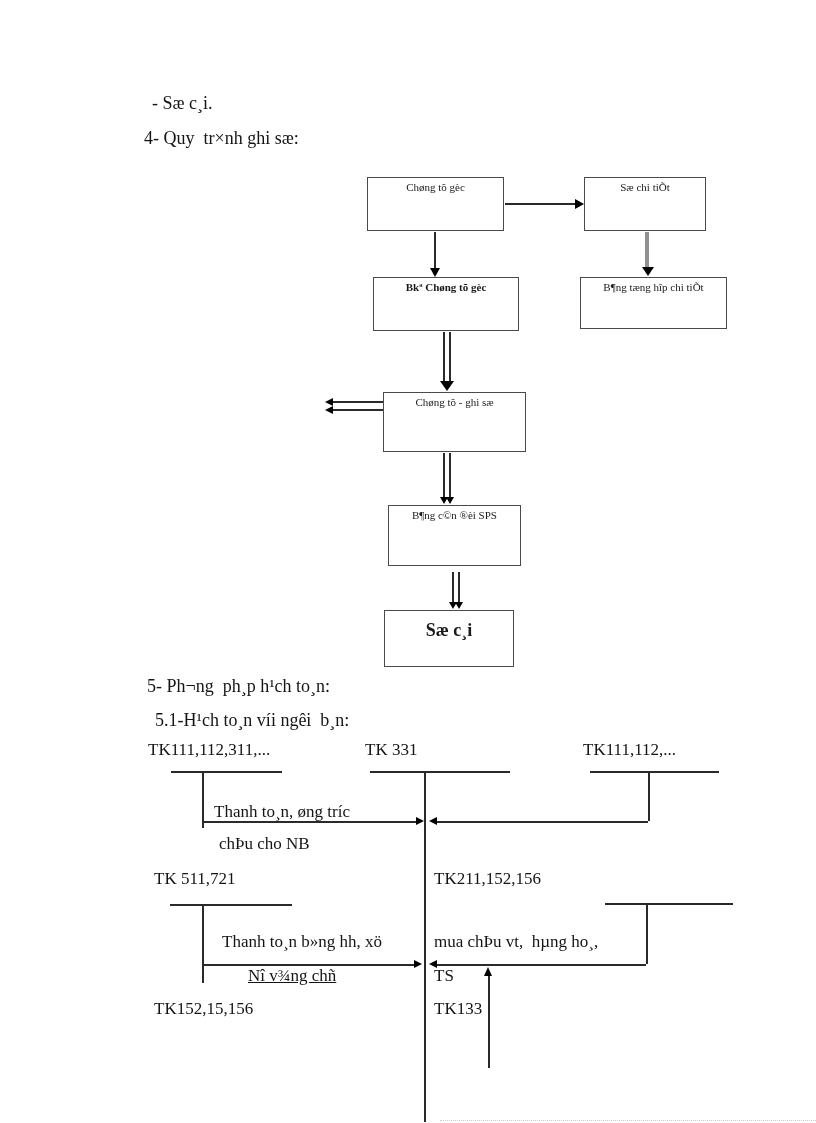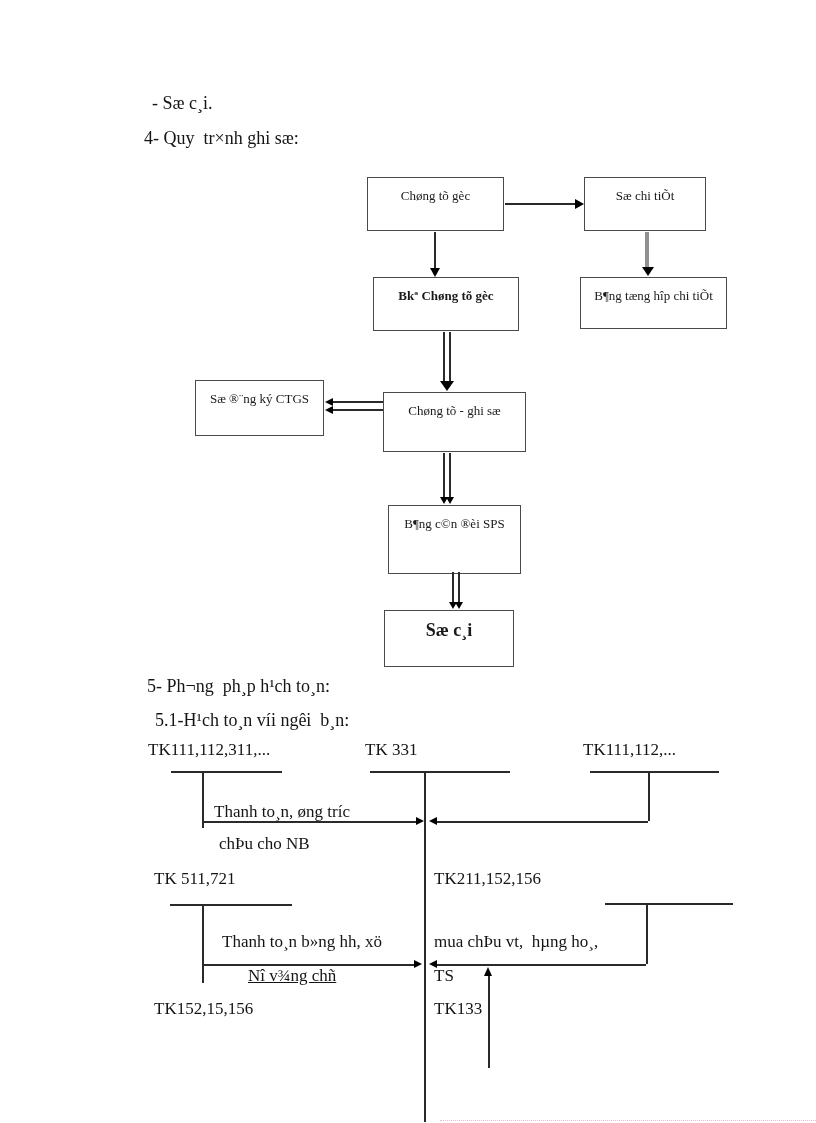--- a/index.html
+++ b/index.html
@@ -4,21 +4,21 @@
 <style>
   html,body{margin:0;padding:0;background:#888;}
   .page{
     position:relative;width:816px;height:1123px;margin:0 auto;background:#ffffff;
     font-family:"Liberation Serif",serif;color:#111;overflow:hidden;
   }
   .lbl{position:absolute;font-size:17px;line-height:21px;white-space:pre;color:#151515;}
   .heading{font-size:18px;}
   .box{
     position:absolute;border:1px solid #4a4a4a;background:#fff;
-    text-align:center;font-size:13px;line-height:19px;padding-top:8px;
+    text-align:center;font-size:11px;line-height:19px;
     box-sizing:border-box;color:#1a1a1a;
   }
   .hline{position:absolute;height:1.5px;background:#2a2a2a;}
   .vline{position:absolute;width:1.5px;background:#2a2a2a;}
   .vline-thick{position:absolute;width:4px;background:#909090;}
   .tri{position:absolute;width:0;height:0;}
   .ah-right{border-top:5px solid transparent;border-bottom:5px solid transparent;border-left:9px solid #000;}
   .ah-left{border-top:5px solid transparent;border-bottom:5px solid transparent;border-right:9px solid #000;}
   .ah-down{border-left:5px solid transparent;border-right:5px solid transparent;border-top:9px solid #000;}
   .ah-down-big{border-left:7px solid transparent;border-right:7px solid transparent;border-top:10px solid #000;}
@@ -32,23 +32,22 @@
 
 <div class="page">
 
   <div class="lbl heading" style="left:152px;top:93px;">- Sæ c¸i.</div>
   <div class="lbl heading" style="left:144px;top:128px;">4- Quy  tr×nh ghi sæ:</div>
 
   <div class="box" style="left:367px;top:177px;width:137px;height:54px;">Chøng tõ gèc</div>
   <div class="box" style="left:584px;top:177px;width:122px;height:54px;">Sæ chi tiÕt</div>
   <div class="box" style="left:373px;top:277px;width:146px;height:54px;font-weight:bold;">Bkª Chøng tõ gèc</div>
   <div class="box" style="left:580px;top:277px;width:147px;height:52px;">B¶ng tæng hîp chi tiÕt</div>
-  <div class="box" style="left:195px;top:380px;width:129px;height:56px;">Sæ ®¨ng ký CTGS</div>
   <div class="box" style="left:383px;top:392px;width:143px;height:60px;">Chøng tõ - ghi sæ</div>
-  <div class="box" style="left:388px;top:505px;width:133px;height:69px;">B¶ng  c©n ®èi SPS</div>
+  <div class="box" style="left:388px;top:505px;width:133px;height:61px;">B¶ng  c©n ®èi SPS</div>
   <div class="box" style="left:384px;top:610px;width:130px;height:57px;font-size:18px;font-weight:600;padding-top:10px;">Sæ c¸i</div>
 
   <div class="hline" style="left:505px;top:203px;width:71px;"></div>
   <div class="tri ah-right" style="left:575px;top:199px;"></div>
 
   <div class="vline" style="left:434px;top:232px;height:37px;"></div>
   <div class="tri ah-down" style="left:430px;top:268px;"></div>
 
   <div class="vline-thick" style="left:645px;top:232px;height:36px;"></div>
   <div class="tri ah-down" style="left:642px;top:267px;border-left-width:6px;border-right-width:6px;"></div>

